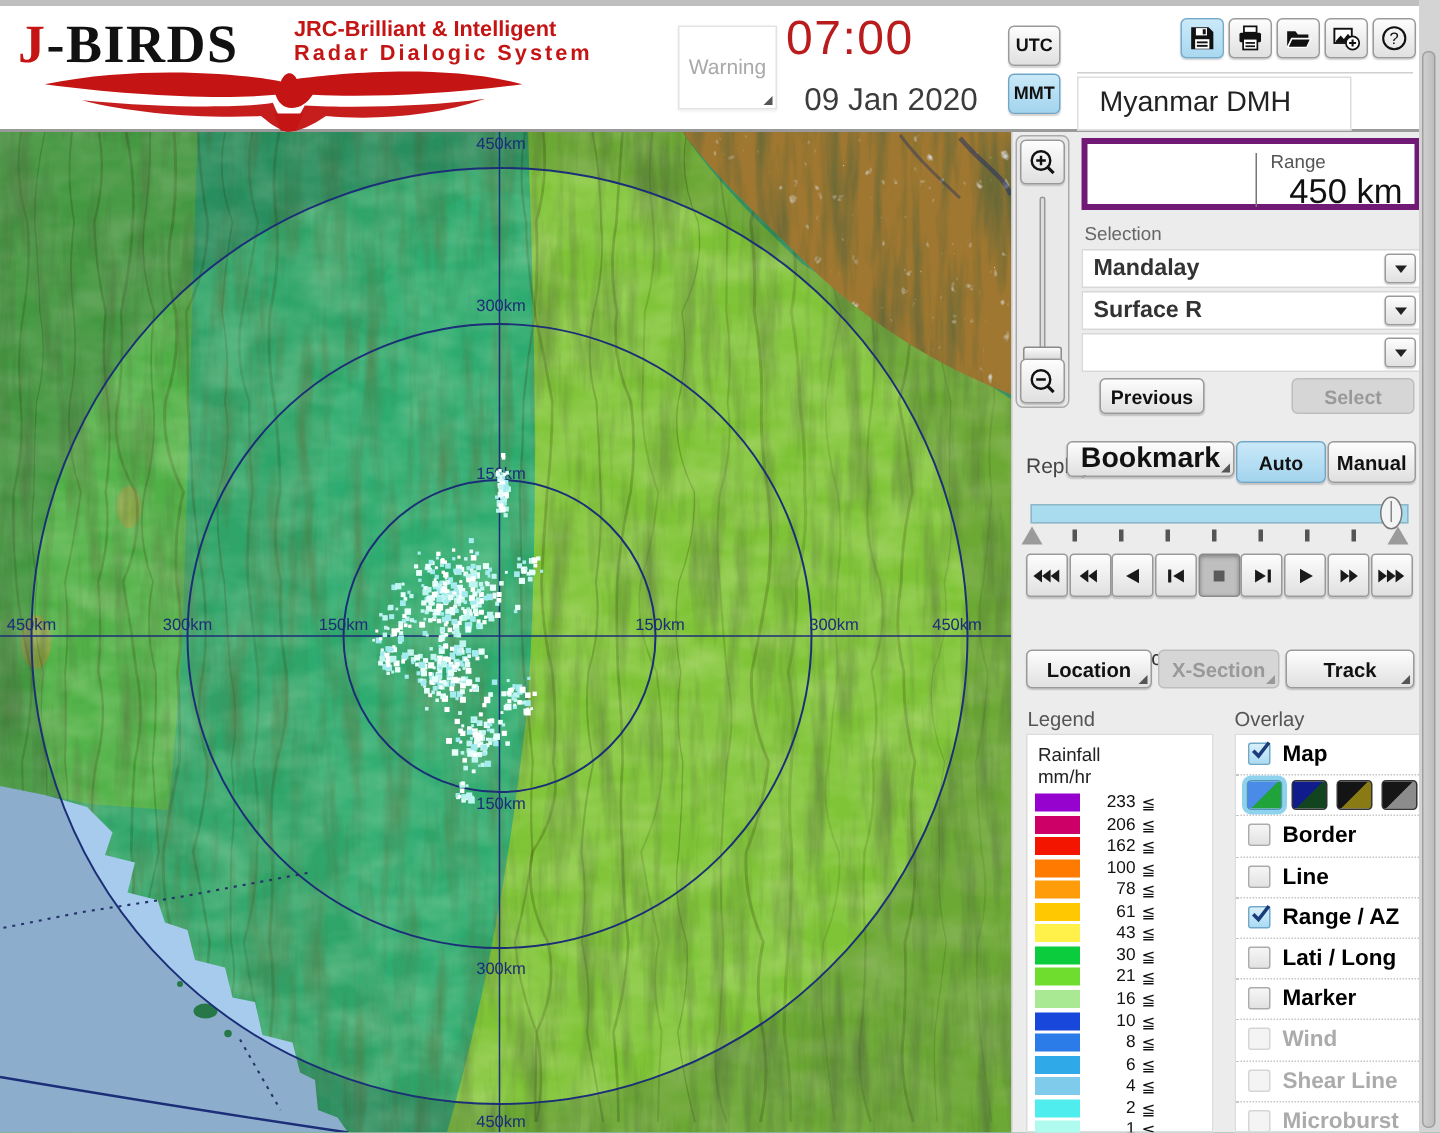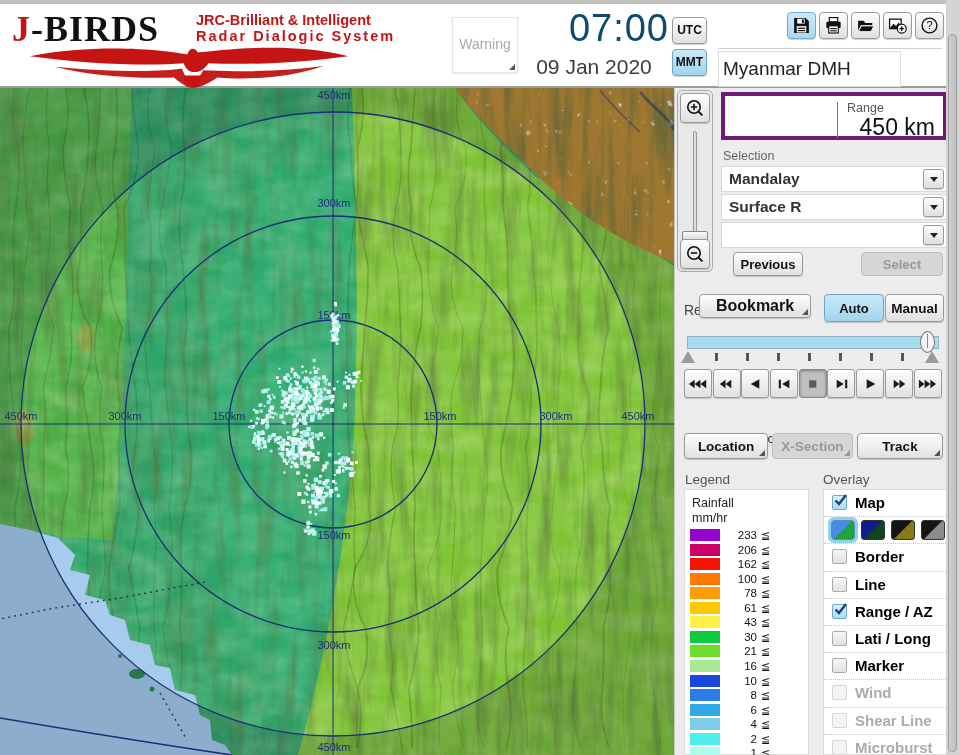--- a/index.html
+++ b/index.html
@@ -14,36 +14,36 @@
   .logo-sub { position:absolute; left:186px; color:#C41414; font-size:14.5px; font-weight:bold; white-space:nowrap; }
   #logo-sub1 { top:6px; }
   #logo-sub2 { top:22px; letter-spacing:2px; }
   #eagle { position:absolute; left:0px; top:36px; width:358px; height:46px; }
 
   #warning-box { position:absolute; left:452px; top:13px; width:66px; height:56px; background:#FFFFFF; border:1px solid #E3E3E3; box-shadow:0 1px 2px rgba(0,0,0,.08); }
   #warning-box span { position:absolute; left:0; right:0; top:18px; text-align:center; color:#A9A9A9; font-size:14px; }
   .fold::after { content:""; position:absolute; right:2px; bottom:2px; width:0; height:0; border-left:6px solid transparent; border-bottom:6px solid #555; }
   .fold-gray::after { border-bottom-color:#999; }
 
-  #clock-time { position:absolute; left:524px; top:3px; width:145px; text-align:right; font-size:38px; color:#0c4a6e; letter-spacing:1px; }
+  #clock-time { position:absolute; left:524px; top:3px; width:145px; text-align:left; font-size:32px; color:#b91c1c; letter-spacing:1px; }
   #clock-date { position:absolute; left:514px; top:51px; width:160px; text-align:center; font-size:21px; color:#3C3C3C; }
 
   .btn { background:linear-gradient(#FDFDFD,#E0E0E0); border:1px solid #9A9A9A; border-radius:4px; box-shadow:0 1px 1px rgba(0,0,0,.18); color:#111; cursor:pointer; }
   .btn.blue { background:linear-gradient(#C9E9F8,#A3D4EE); border-color:#6FA6C8; }
   .btn.disabled { background:#D6D6D6; border-color:#BDBDBD; color:#999; box-shadow:none; }
 
   .tzbtn { position:absolute; left:672px; width:35px; height:27px; font-size:12px; font-weight:bold; text-align:center; line-height:25px; }
   #toolbar { position:absolute; left:787px; top:8px; height:28px; display:flex; gap:3px; }
   .tbtn { width:29px; height:27px; display:flex; align-items:center; justify-content:center; }
   .tbtn svg { width:19px; height:19px; }
   .tbtn.active { background:linear-gradient(#CBEAF9,#A9D8F0); border-color:#74AACC; }
   #panel-collapse-arrow-top { position:absolute; left:947px; top:16px; width:0; height:0; border-top:5px solid transparent; border-bottom:5px solid transparent; border-right:7px solid #444; }
 
   #station-divider { position:absolute; left:718px; top:44px; width:224px; height:1px; background:#CFCFCF; }
-  #station-field { position:absolute; left:718px; top:47px; width:183px; height:36px; background:#FFF; border:1px solid #DDD; font-size:19px; color:#222; line-height:34px; padding-left:4px; }
+  #station-field { position:absolute; left:718px; top:47px; width:183px; height:36px; background:#FFF; border:1px solid #DDD; font-size:19px; color:#222; line-height:34px; padding-left:14px; }
 
   
   #map { position:absolute; left:0; top:88px; width:674px; height:667px; background:#2FA56A; overflow:hidden; }
   #map svg { position:absolute; left:0; top:0; }
 
   
   #panel { position:absolute; left:674px; top:88px; width:272px; height:667px; background:#ECECEC; border-left:1px solid #C8C8C8; }
   #zoomctl { position:absolute; left:2px; top:2px; width:36px; height:182px; background:#E9E9E9; border:1px solid #AAA; border-radius:5px; }
   .zoombtn { position:absolute; left:2px; width:30px; height:30px; display:flex; align-items:center; justify-content:center; }
   #zoom-track { position:absolute; left:15px; top:40px; width:4px; height:102px; background:#DDD; border:1px solid #999; border-radius:2px; }
@@ -57,21 +57,21 @@
   #selection-label { position:absolute; left:48px; top:61px; font-size:12.5px; color:#666; }
   .dd { position:absolute; left:46px; width:226px; height:26px; background:#FFF; border:1px solid #D8D8D8; }
   .dd .val { position:absolute; left:7px; top:3px; font-size:15.5px; font-weight:bold; color:#333; }
   .dd .arrow { position:absolute; right:2px; top:2px; width:21px; height:20px; border-radius:3px; display:flex; align-items:center; justify-content:center; }
   .dd .arrow::after { content:""; width:0; height:0; border-left:4px solid transparent; border-right:4px solid transparent; border-top:5px solid #222; }
 
   #previous-btn { position:absolute; left:58px; top:164px; width:70px; height:24px; font-size:13px; font-weight:bold; }
   #select-btn { position:absolute; left:186px; top:164px; width:82px; height:24px; font-size:13px; font-weight:bold; }
 
   #replay-label { position:absolute; left:9px; top:214px; font-size:14px; color:#444; }
-  #bookmark-btn { position:absolute; left:24px; top:206px; width:112px; height:24px; font-size:16px; font-weight:bold; }
+  #bookmark-btn { position:absolute; left:36px; top:206px; width:112px; height:24px; font-size:19px; font-weight:bold; }
   #auto-btn { position:absolute; left:149px; top:206px; width:60px; height:28px; font-size:13px; font-weight:bold; }
   #manual-btn { position:absolute; left:210px; top:206px; width:59px; height:28px; font-size:13.5px; font-weight:bold; }
 
   #replay-track { position:absolute; left:12px; top:248px; width:252px; height:13px; background:#A9DCEE; border:1px solid #8FB6C6; }
   #replay-handle { position:absolute; left:245px; top:243px; width:15px; height:22px; background:#F4F4F4; border:1.5px solid #777; border-radius:50%; }
   #replay-handle::after { content:""; position:absolute; left:5.5px; top:2px; width:1.5px; height:14px; background:#888; }
   .slider-tri { position:absolute; top:263px; width:0; height:0; border-left:7px solid transparent; border-right:7px solid transparent; border-bottom:12px solid #9B9B9B; }
   .tick { position:absolute; top:265px; width:3px; height:8px; background:#555; }
 
   #playback { position:absolute; left:9px; top:281px; display:flex; }

